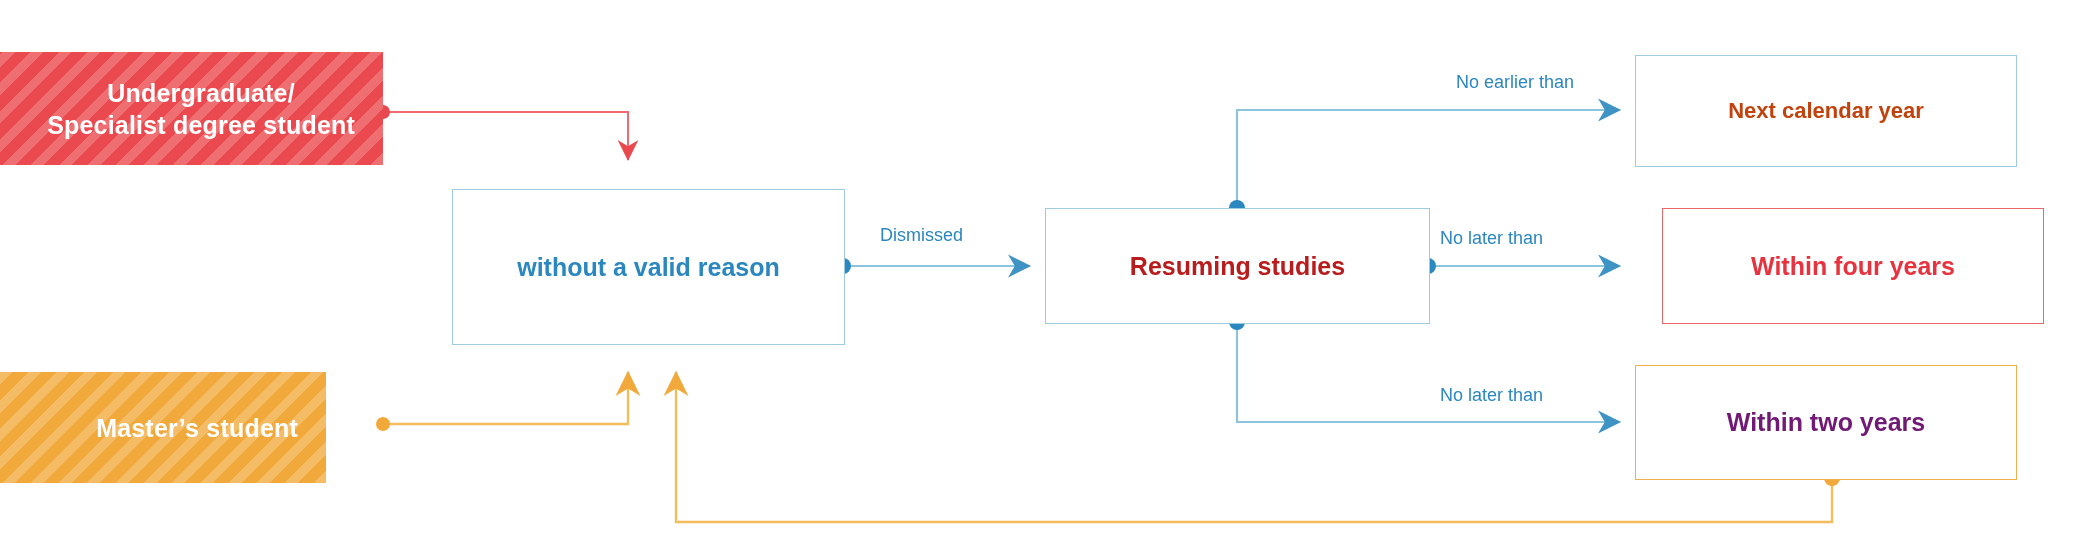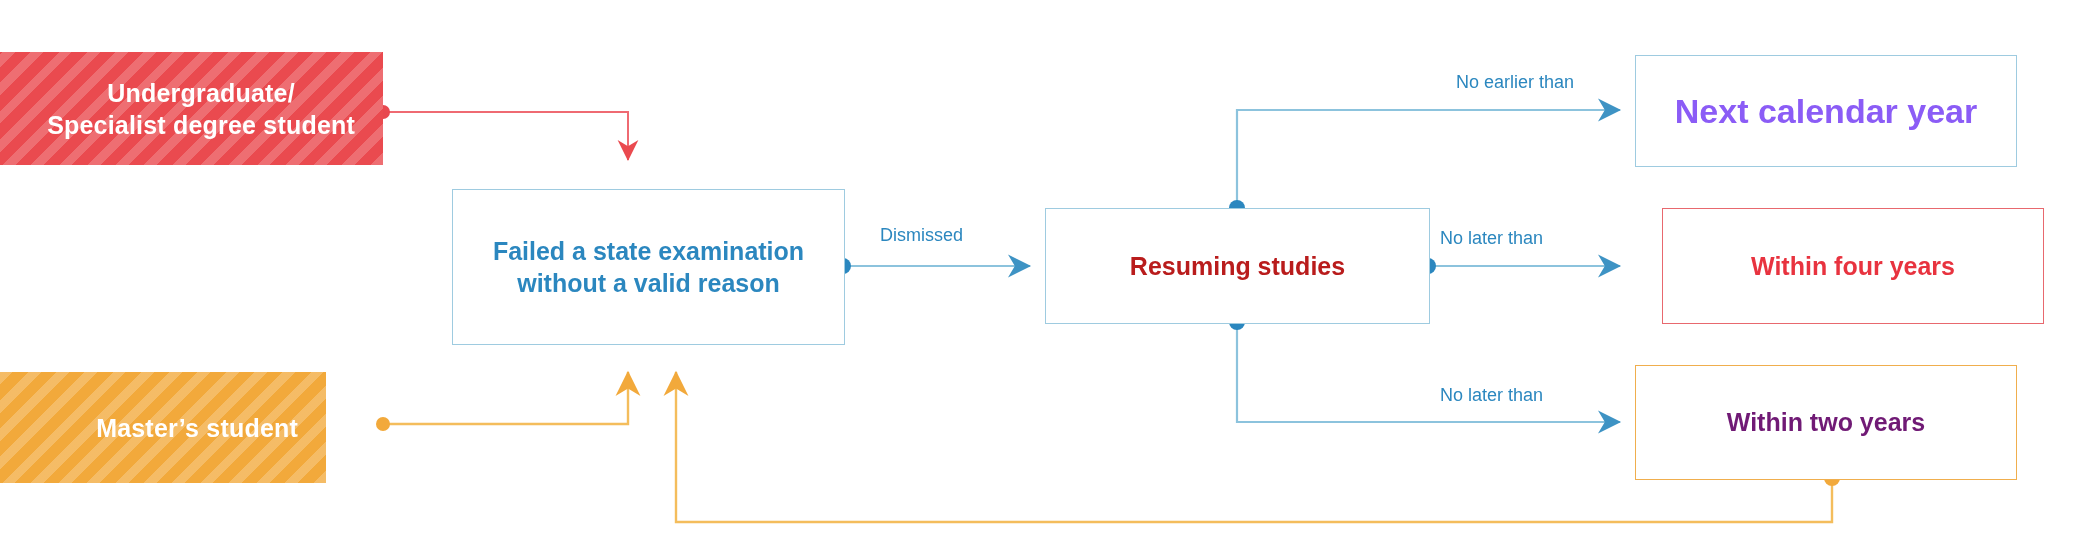--- a/index.html
+++ b/index.html
@@ -82,22 +82,22 @@
   }
   #box-resuming{
     left:1045px; top:208px; width:383px; height:114px;
     border:1.6px solid #9ecbe0;
     color:#b91c1c;
     font-size:25px;
   }
   #box-next-year{
     left:1635px; top:55px; width:380px; height:110px;
     border:1.6px solid #9ecbe0;
-    color:#8b5cf6;
-    font-size:34px;
+    color:#c2410c;
+    font-size:22px;
   }
   #box-four-years{
     left:1635px; top:208px; width:380px; height:114px;
     border:1.6px solid #e8686e;
     color:#e8333f;
     font-size:25px;
     margin-left:27px;
   }
   #box-two-years{
     left:1635px; top:365px; width:380px; height:113px;
@@ -181,21 +181,20 @@
       <div>Specialist degree student</div>
     </div>
   </div>
 
   <div class="striped" id="box-master">
     <div class="lbl">Master’s student</div>
   </div>
 
   <div class="obox" id="box-failed">
     <div class="lbl">
-      <div>Failed a state examination</div>
       <div>without a valid reason</div>
     </div>
   </div>
 
   <div class="obox" id="box-resuming">
     <div class="lbl">Resuming studies</div>
   </div>
 
   <div class="obox" id="box-next-year">
     <div class="lbl">Next calendar year</div>

